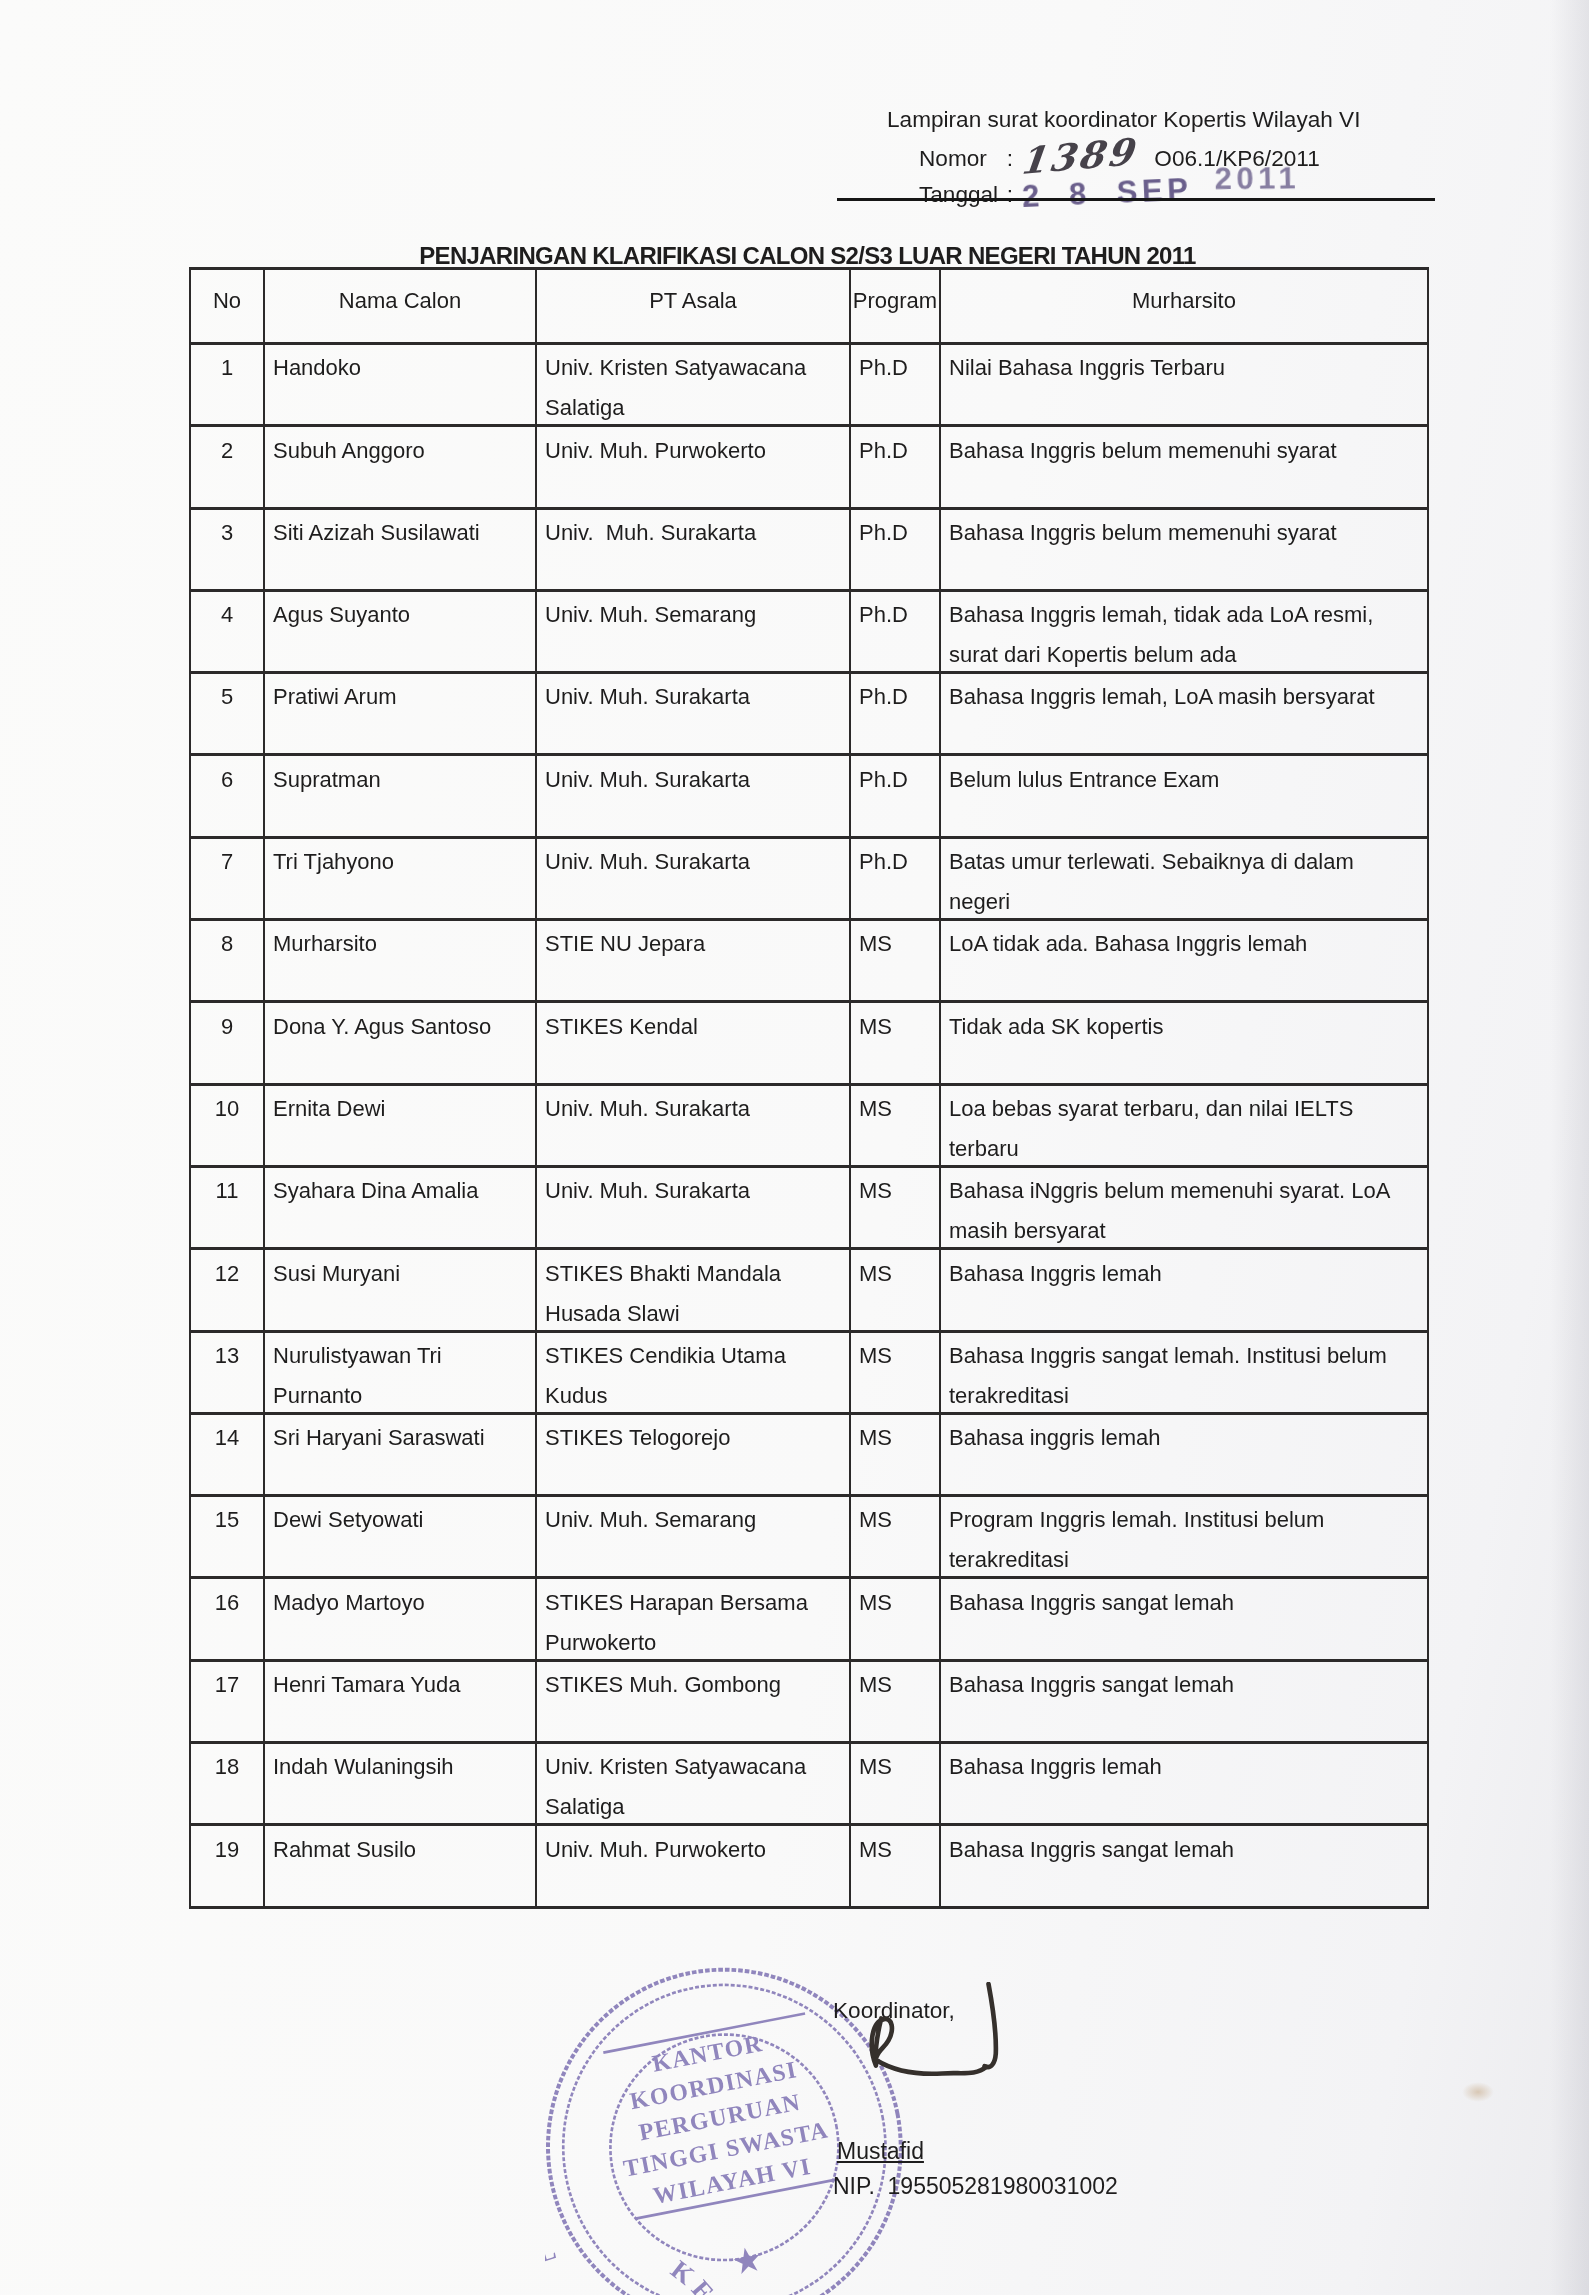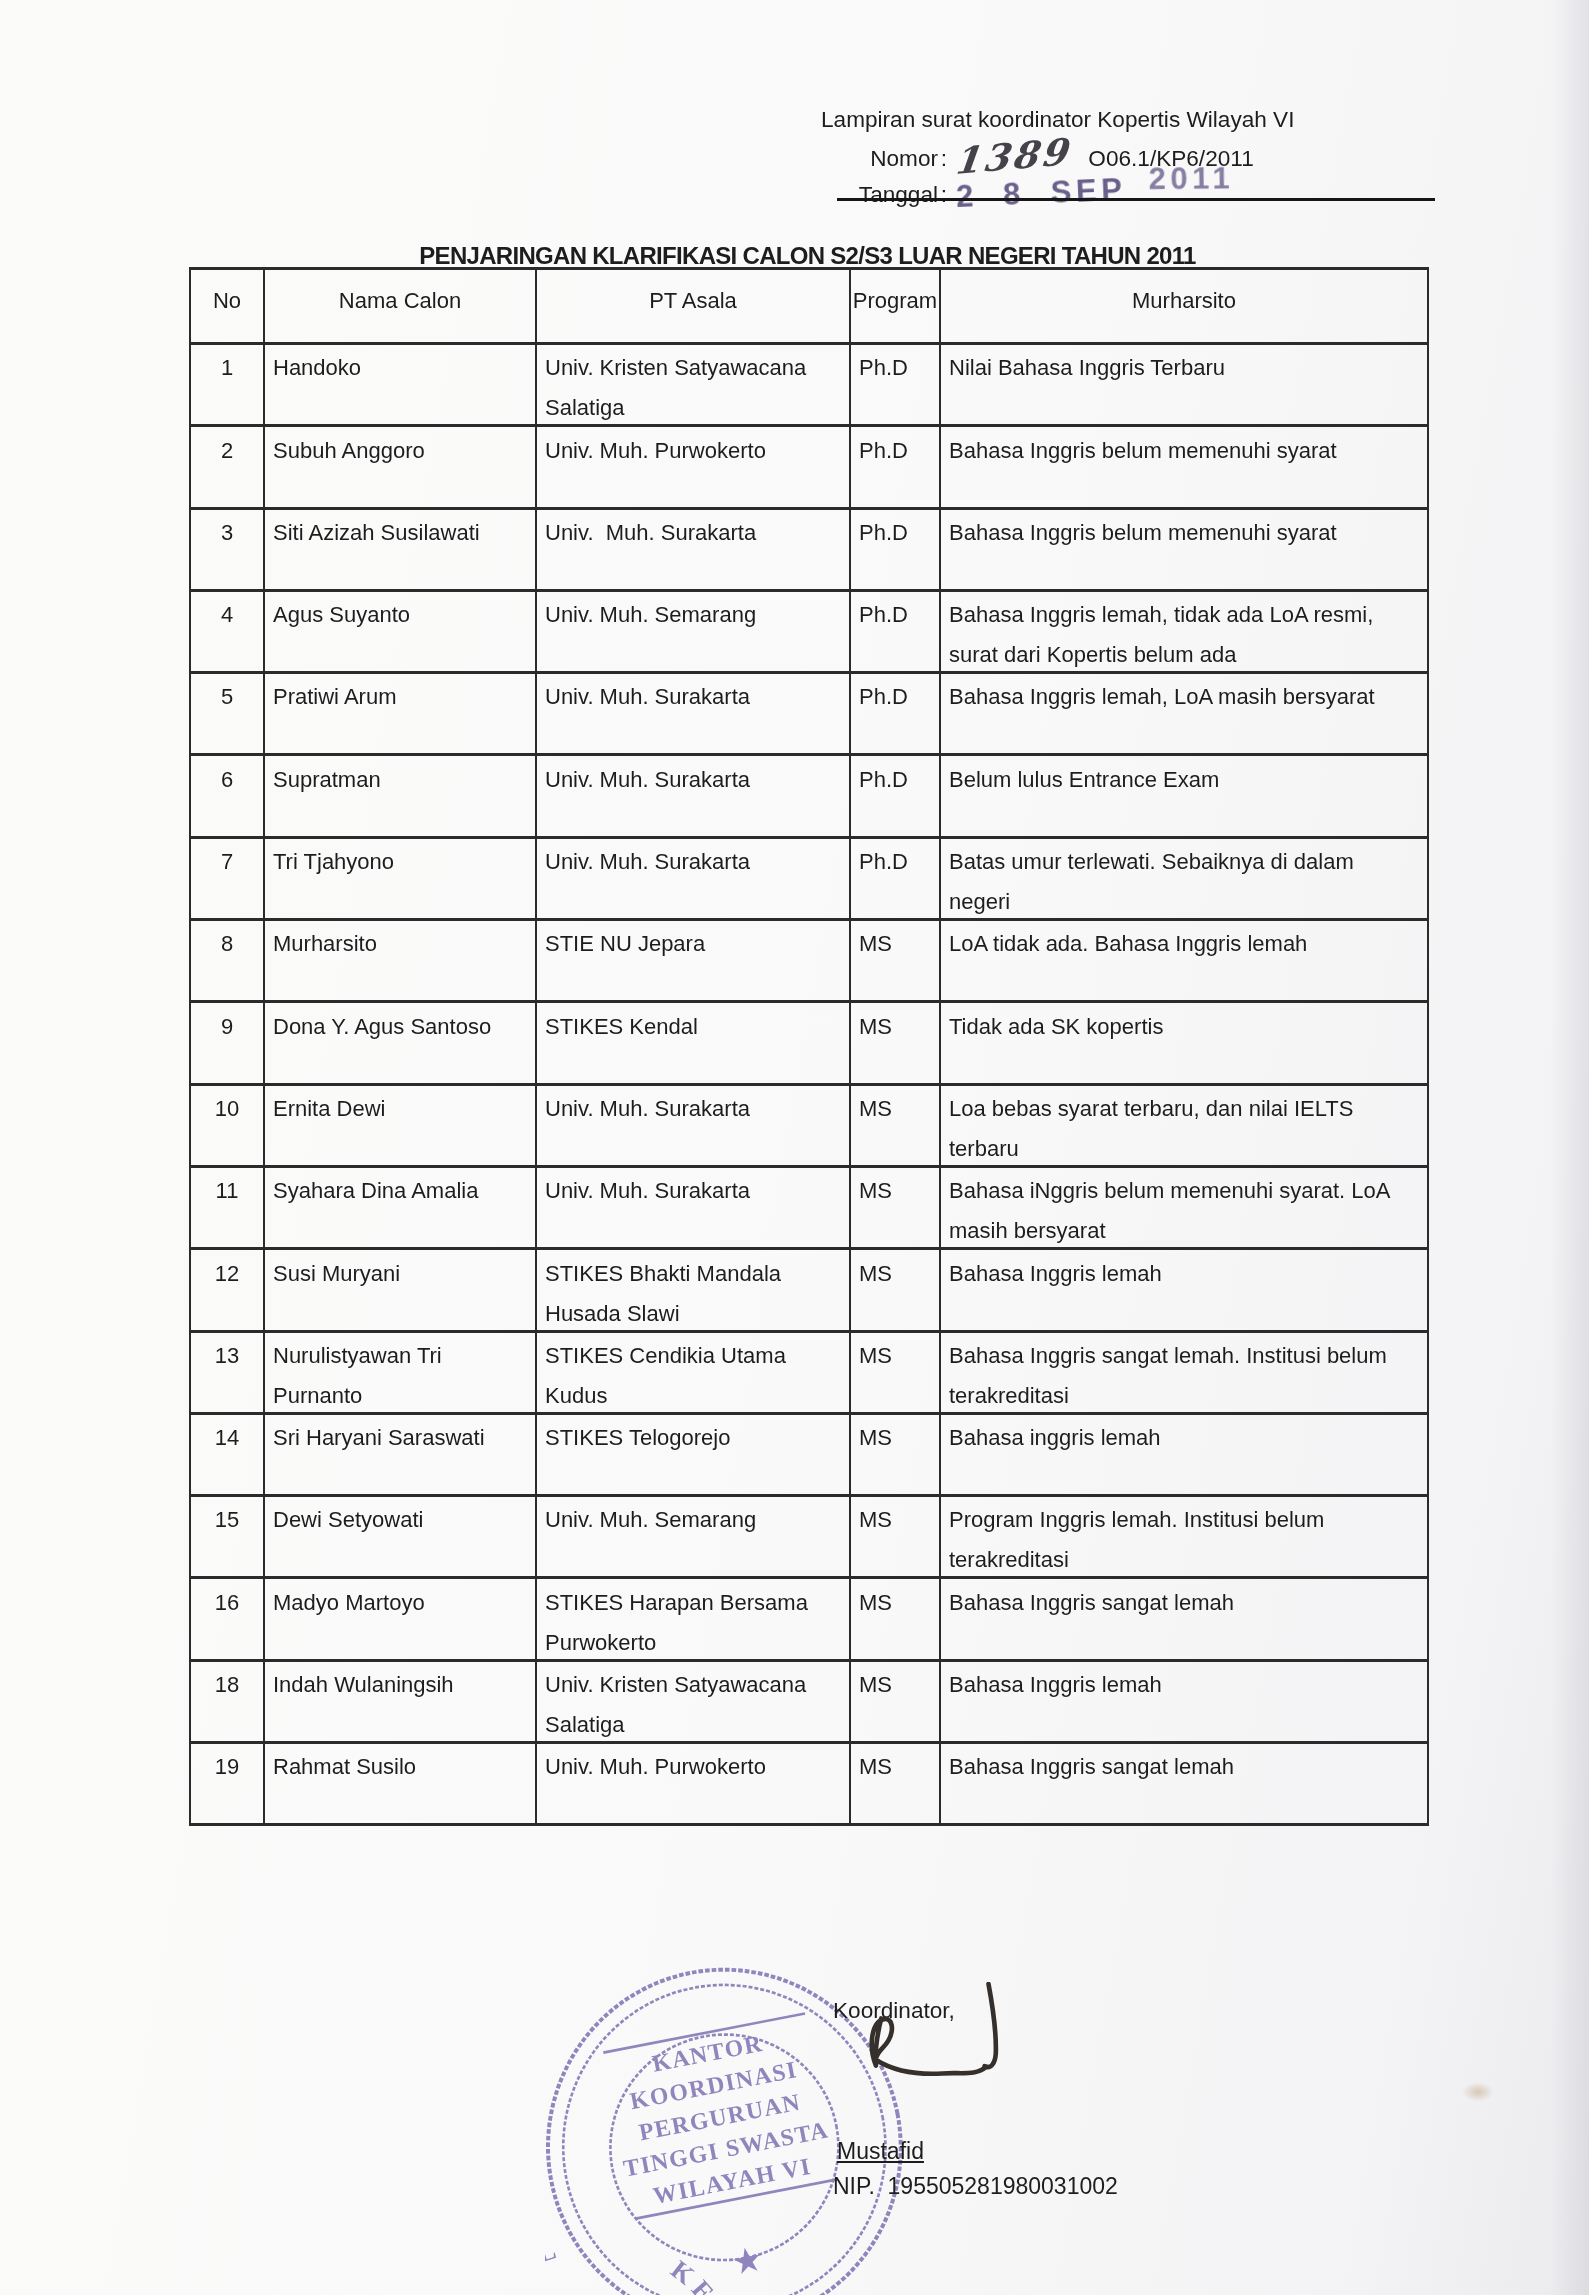--- a/index.html
+++ b/index.html
@@ -5,21 +5,21 @@
   html,body{margin:0;padding:0;background:#e8e8ea;}
   .page{
     position:relative;
     width:1590px;height:2295px;
     background:linear-gradient(100deg,#fbfbfa 0%,#f9f9f9 55%,#f3f3f5 88%,#ebebee 100%);
     overflow:hidden;
     font-family:"Liberation Sans",sans-serif;
     color:#1e1d1d;
   }
   
-  .hdr{position:absolute;left:821px;top:105px;font-size:22.6px;line-height:30.5px;text-align:right;}
+  .hdr{position:absolute;left:887px;top:105px;font-size:22.6px;line-height:30.5px;}
   .hdr-row{display:flex;align-items:baseline;margin-top:2.7px;}
   .hdr-label{display:inline-block;min-width:85px;margin-left:32px;}
   .hdr-colon{display:inline-block;margin:0 9.3px 0 2.7px;}
   .handwritten{
     font-family:"DejaVu Serif",serif;font-style:italic;font-weight:bold;
     font-size:37px;color:#46424a;letter-spacing:2.7px;
     transform:skewX(-14deg) rotate(-5deg);display:inline-block;margin:0 17px 0 1.3px;
     position:relative;top:2.7px;
   }
   .datestamp{
@@ -418,20 +418,37 @@
 Purwokerto</div>
           </td>
           <td>
             <div class="cell">MS</div>
           </td>
           <td>
             <div class="cell">Bahasa Inggris sangat lemah</div>
           </td>
         </tr>
 
+        <tr>
+          <td class="c-no">
+            <div class="cell">17</div>
+          </td>
+          <td>
+            <div class="cell">Henri Tamara Yuda</div>
+          </td>
+          <td>
+            <div class="cell">STIKES Muh. Gombong</div>
+          </td>
+          <td>
+            <div class="cell">MS</div>
+          </td>
+          <td>
+            <div class="cell">Bahasa Inggris sangat lemah</div>
+          </td>
+        </tr>
 
         <tr>
           <td class="c-no">
             <div class="cell">18</div>
           </td>
           <td>
             <div class="cell">Indah Wulaningsih</div>
           </td>
           <td>
             <div class="cell">Univ. Kristen Satyawacana

